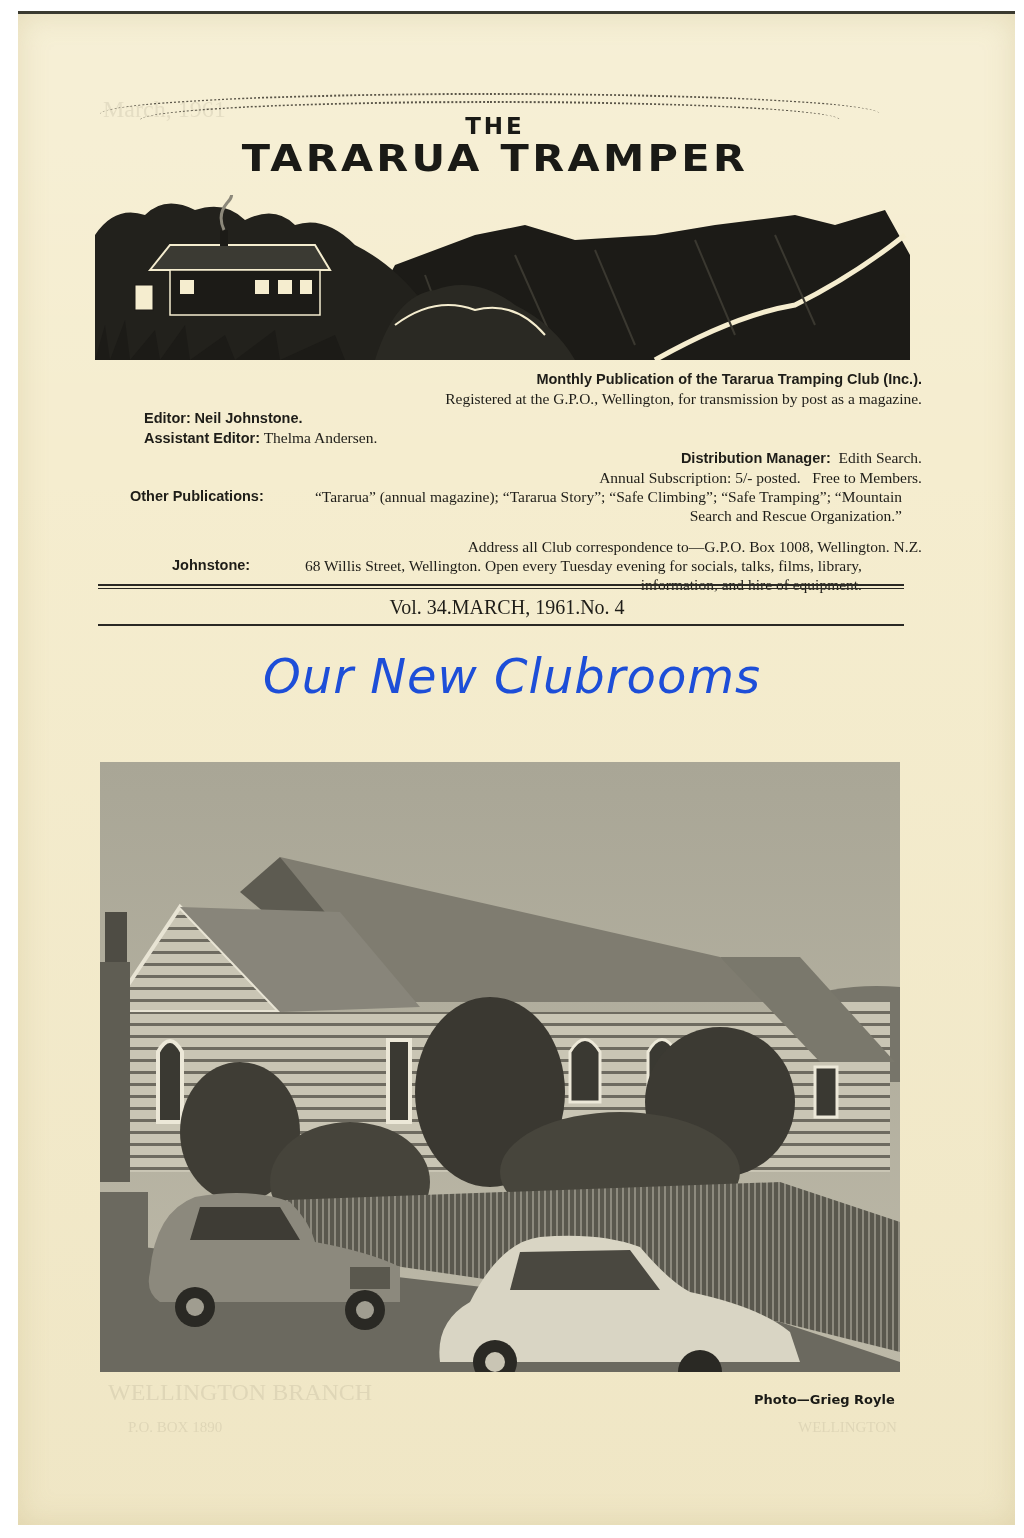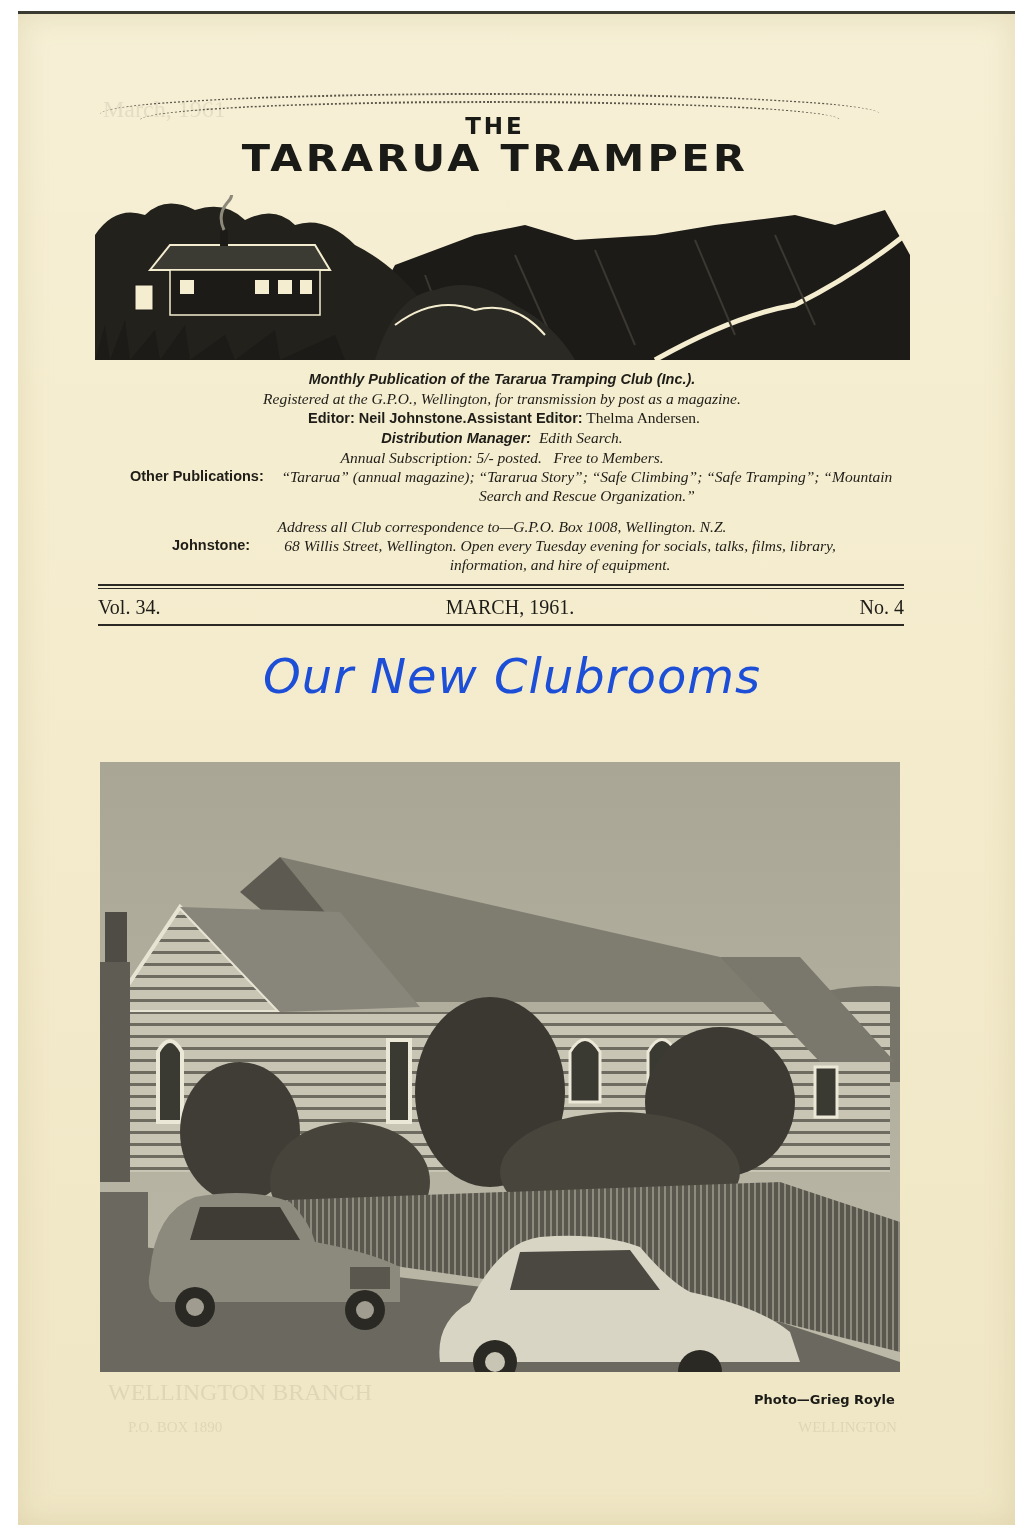--- a/index.html
+++ b/index.html
@@ -11,27 +11,27 @@
     border-top:3px solid #3a3a30;
     box-shadow: inset 0 0 30px rgba(180,160,100,0.25);
   }
   .ghost { position:absolute; color:rgba(120,110,90,0.14); font-family:"Liberation Serif", serif; white-space:nowrap; }
   .masthead { position:absolute; left:80px; top:85px; width:830px; height:280px; }
   .swoosh { position:absolute; border-top:2px dotted #5a5548; border-radius:50%; }
   .the { position:absolute; left:0; width:100%; top:28px; text-align:center; font-family:"DejaVu Sans", sans-serif; font-weight:bold; font-size:23px; letter-spacing:3px; color:#1a1a16; }
   .title { position:absolute; left:0; width:100%; top:52px; text-align:center; font-family:"DejaVu Sans", sans-serif; font-weight:bold; font-size:37px; letter-spacing:3px; color:#1a1a16; transform:scaleX(1.12); transform-origin:center; }
   .illus { position:absolute; left:15px; top:110px; width:815px; height:165px; }
   .info { position:absolute; left:82px; top:370px; width:840px; color:#1e1d18; font-size:15.5px; line-height:19px; }
-  .info .c { text-align:center;font-style:italic; }
+  .info .c { text-align:right; }
   .b { font-family:"Liberation Sans", sans-serif; font-weight:bold; font-size:14.5px; }
-  .row2 { display:flex; justify-content:center; padding:0 58px 0 62px; }
+  .row2 { display:flex; justify-content:flex-end; padding:0 58px 0 62px;flex-direction:column; }
   .hang { display:flex; }
   .hang .lbl { white-space:nowrap; margin-right:8px;margin-left:48px; }
   .rule { position:absolute; left:98px; width:806px; background:#2a2924; }
-  .volrow { position:absolute; left:98px; width:806px; top:596px; display:flex; justify-content:space-between; font-size:20px; color:#1e1d18; }
+  .volrow { position:absolute; left:104px; width:806px; top:596px; display:flex; justify-content:center; font-size:20px; color:#1e1d18; }
   .headline { position:absolute; left:0; width:1024px; top:648px; text-align:center; font-family:"DejaVu Sans", sans-serif; font-style:italic; font-size:48px; color:#1d4ed8; letter-spacing:1px; }
   .photo { position:absolute; left:100px; top:762px; width:800px; height:610px; background:#9a978a; overflow:hidden; }
   .credit { position:absolute; left:754px; top:1392px; font-family:"DejaVu Sans", sans-serif; font-weight:bold; font-size:13px; color:#1a1a16; }
 </style>
 </head>
 <body>
 
 <div class="page">
 
   <div class="ghost" style="left:85px;top:82px;font-size:24px;">March, 1961</div>

